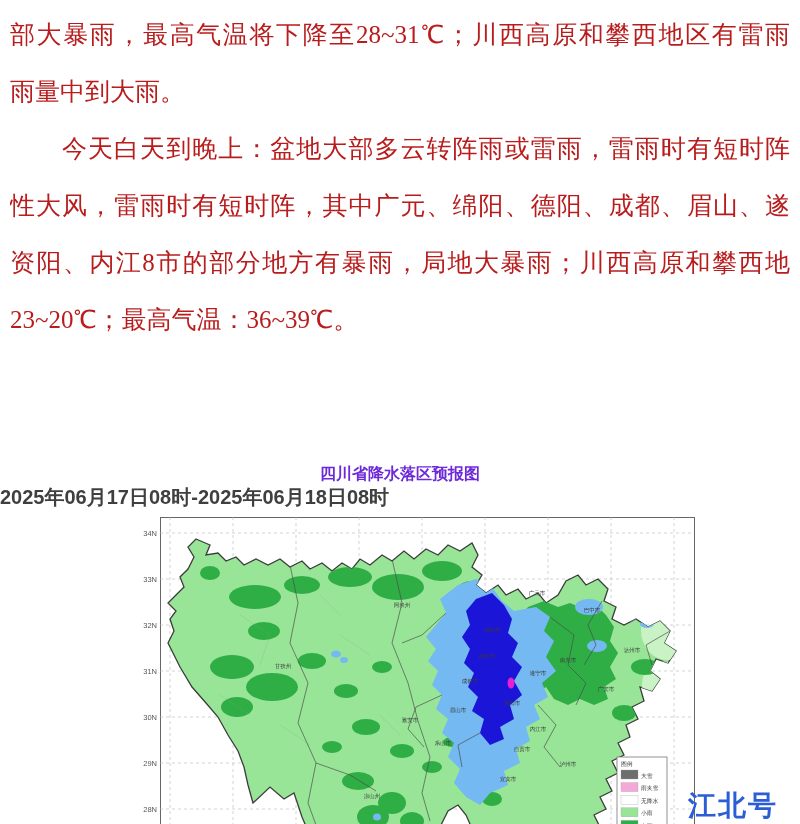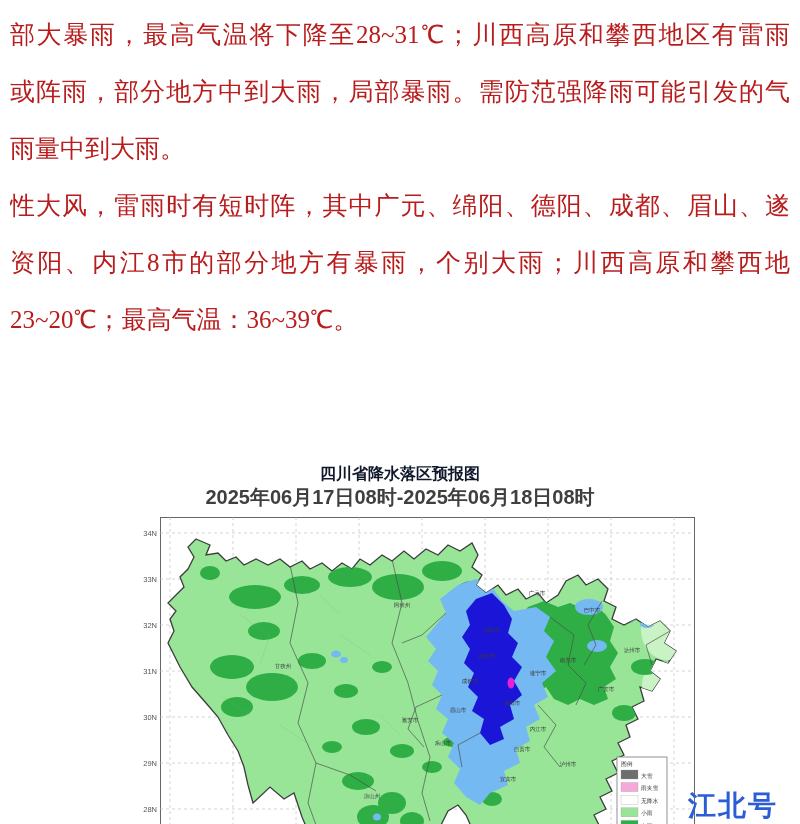--- a/index.html
+++ b/index.html
@@ -4,45 +4,45 @@
 <style>
   html,body{margin:0;padding:0;}
   body{width:800px;height:824px;position:relative;overflow:hidden;background:#ffffff;
        font-family:"Liberation Serif",serif;}
   .article{position:absolute;top:0;left:0;width:780px;padding:6px 10px 0 10px;}
   .line{height:57px;line-height:57px;font-size:25px;color:#b91c1c;overflow:hidden;}
   .line.j{text-align:justify;text-align-last:justify;}
   .line.indent{padding-left:52px;}
   .map-title{position:absolute;top:464px;left:0;width:800px;text-align:center;
              font-family:"Liberation Sans",sans-serif;font-weight:bold;font-size:16px;}
-  .map-date{position:absolute;top:484px;left:0;width:800px;text-align:center;
+  .map-date{position:absolute;top:484px;left:0;width:800px;text-align:left;
             font-family:"Liberation Sans",sans-serif;font-weight:bold;font-size:20px;color:#3f3f3f;}
   .map-svg{position:absolute;top:515px;left:140px;width:560px;height:309px;}
   .watermark{position:absolute;top:787px;right:22px;font-family:"Liberation Sans",sans-serif;
              font-weight:bold;font-size:28px;letter-spacing:2px;}
   svg .lat{font-family:"Liberation Sans",sans-serif;font-size:7.5px;fill:#555;}
   svg .rlabel{font-family:"Liberation Sans",sans-serif;font-size:5.5px;fill:#3a3a3a;text-anchor:middle;}
   svg .lgl{font-family:"Liberation Sans",sans-serif;font-size:5.8px;fill:#333;}
   svg .grid{stroke:#b5b5b5;stroke-width:0.6;stroke-dasharray:3,3;}
   svg .ibound{fill:none;stroke:#4c4c4c;stroke-width:0.8;opacity:.85;}
   svg .cbound{fill:none;stroke:#7fa87f;stroke-width:0.35;opacity:.7;}
 </style>
 </head>
 <body>
 
 <div class="article">
     <div class="line j">部大暴雨，最高气温将下降至28~31℃；川西高原和攀西地区有雷雨</div>
-    <div class="line j">或阵雨，部分地方中到大雨，局部暴雨。需防范强降雨可能引发的气</div>
     <div class="line ">雨量中到大雨。</div>
+    <div class="line j indent">今天白天到晚上：盆地大部多云转阵雨或雷雨，雷雨时有短时阵</div>
     <div class="line j">性大风，雷雨时有短时阵，其中广元、绵阳、德阳、成都、眉山、遂宁、</div>
-    <div class="line j">资阳、内江8市的部分地方有暴雨，个别大雨；川西高原和攀西地</div>
+    <div class="line j">资阳、内江8市的部分地方有暴雨，局地大暴雨；川西高原和攀西地</div>
     <div class="line ">23~20℃；最高气温：36~39℃。</div>
   </div>
 
-<div class="map-title" style="color: #0f172a;">四川省降水落区预报图</div>
+<div class="map-title" style="color: #6d28d9;">四川省降水落区预报图</div>
 <div class="map-date">2025年06月17日08时-2025年06月18日08时</div>
 
 <svg class="map-svg" viewBox="0 0 560 309" xmlns="http://www.w3.org/2000/svg">
   <defs>
     <path id="prov" d="M56,24 L70,30 L66,40 L78,38 L86,46 L96,42 L104,50 L116,44 L128,50 L140,44
       L150,52 L162,46 L170,54 L182,48 L192,56 L202,48 L212,54 L220,44 L230,50 L242,40 L252,46
       L264,36 L274,44 L286,34 L298,40 L308,30 L320,36 L332,28 L338,40 L332,52 L342,60 L336,70
       L346,78 L358,70 L366,80 L378,74 L386,84 L398,78 L406,88 L418,80 L426,66 L438,60 L446,70
       L458,64 L468,74 L464,86 L476,92 L472,104 L484,110 L496,104 L508,112 L520,106 L530,116
       L524,128 L536,136 L528,148 L516,144 L510,156 L520,164 L512,176 L500,172 L504,186 L492,192

